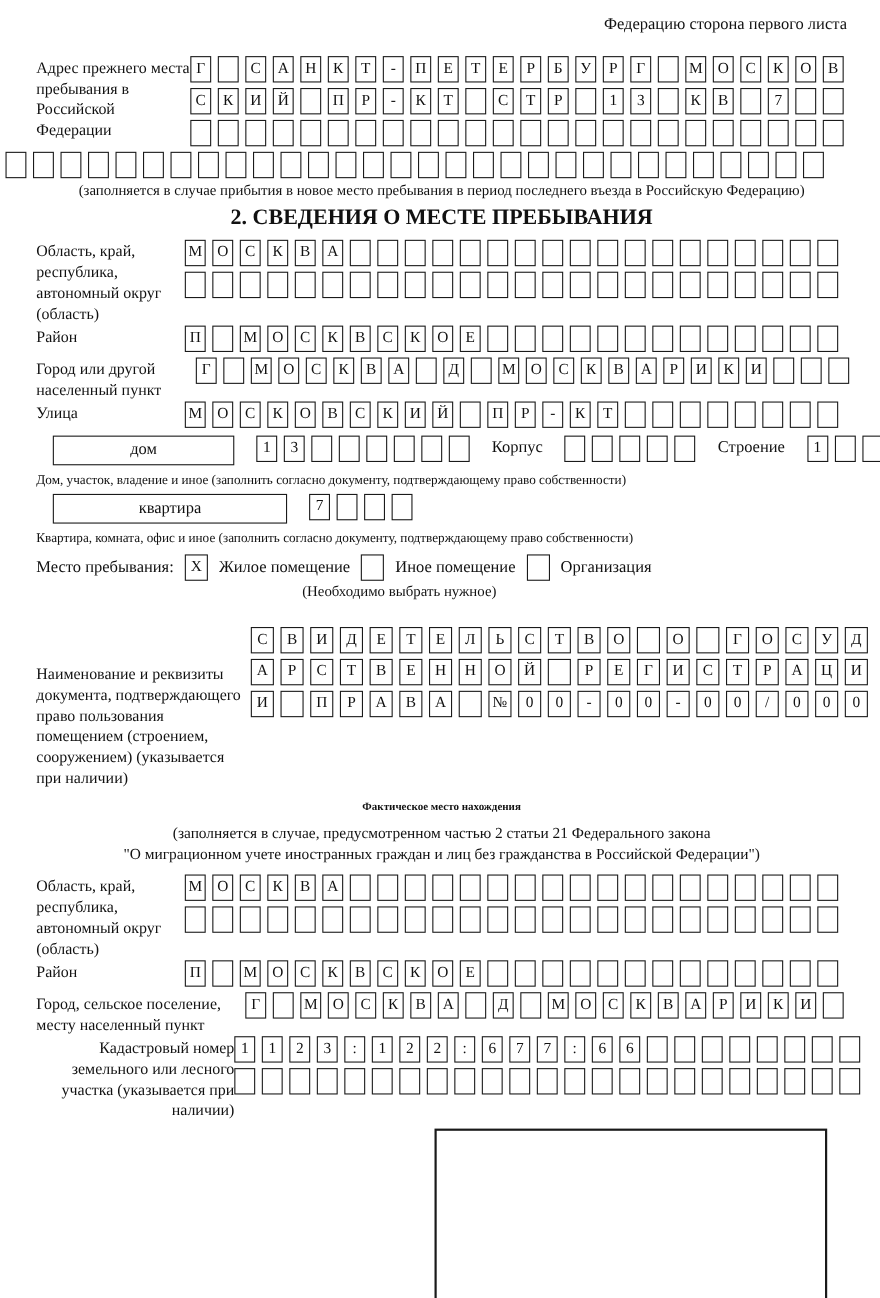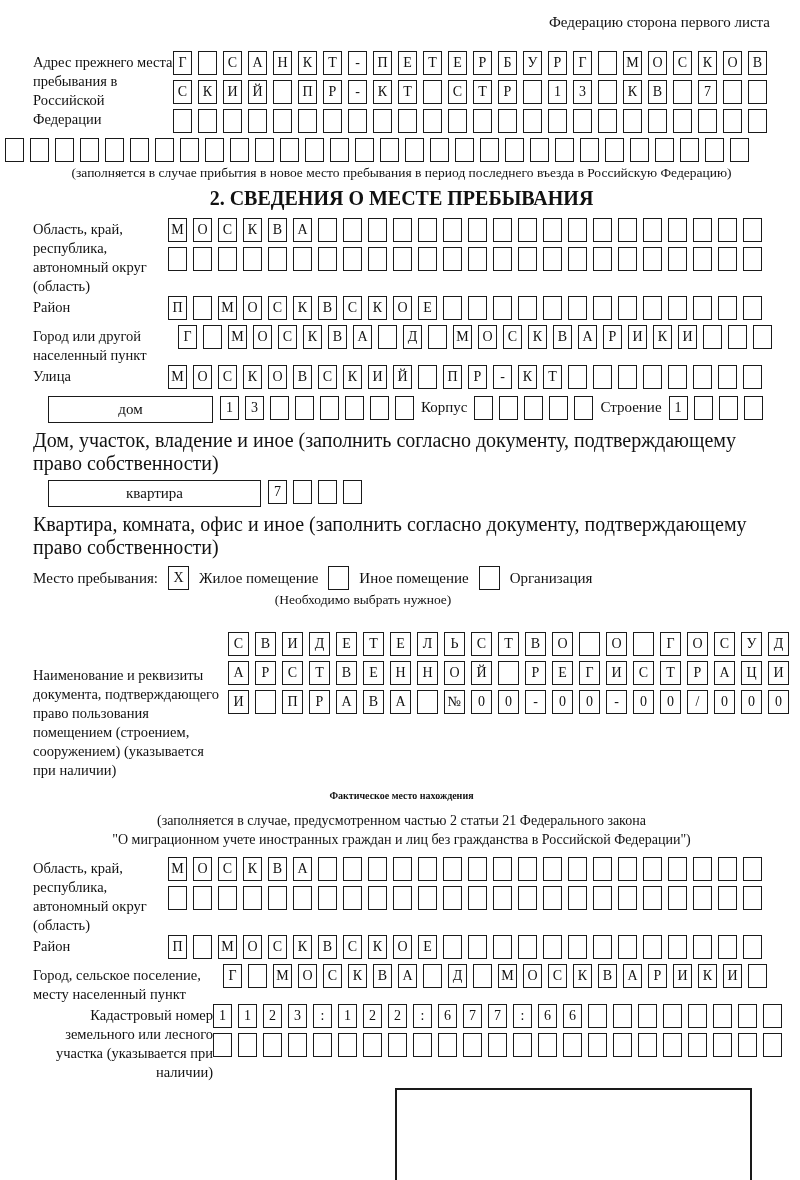--- a/index.html
+++ b/index.html
@@ -26,28 +26,28 @@
 
   .note-c { text-align:center; font-size:13.5px; margin:1px 0 6px; }
   .sec-title { text-align:center; font-weight:bold; font-size:20px; margin:4px 0 8px; }
 
   .w140 { width:140px; } .w135 { width:135px; }
   .w145 { width:145px; } .w195 { width:195px;margin-top:32px; } .w190 { width:190px; }
   .w180 { width:180px;text-align:right; }
 
   .fullrow { margin-left:-28px; margin-bottom:3px; }
 
-  .house-line { display:flex; align-items:flex-start; gap:7px; margin:2px 0 4px;padding-left:15px; }
+  .house-line { display:flex; align-items:flex-start; gap:20px; margin:2px 0 4px;padding-left:15px; }
   .wide-box {
     flex:none; border:1.6px solid #1a1a1a; height:27px;
     display:flex; align-items:center; justify-content:center; font-size:15px;
   }
   .box-dom { width:165px; } .box-kv { width:213px; }
   .inline-lbl { font-size:15px; padding-top:3px; white-space:nowrap; }
-  .cap { font-size:20px; margin:0 0 5px; }
+  .cap { font-size:12px; margin:0 0 5px; }
 
   .stay-line { display:flex; align-items:center; gap:10px; margin:7px 0 2px; font-size:15px; }
   .chk {
     flex:none; width:21px; height:24px; border:1.6px solid #1a1a1a;
     display:flex; align-items:center; justify-content:center; font-size:14px;
   }
   .stay-note { width:660px; text-align:center; font-size:13.5px; margin-bottom:24px; }
 
   .sub-hdr { text-align:center; font-weight:bold; font-size:10px; margin:10px 0 10px; }
   .law-note { text-align:center; font-size:14px; line-height:19px; margin-bottom:8px; }

